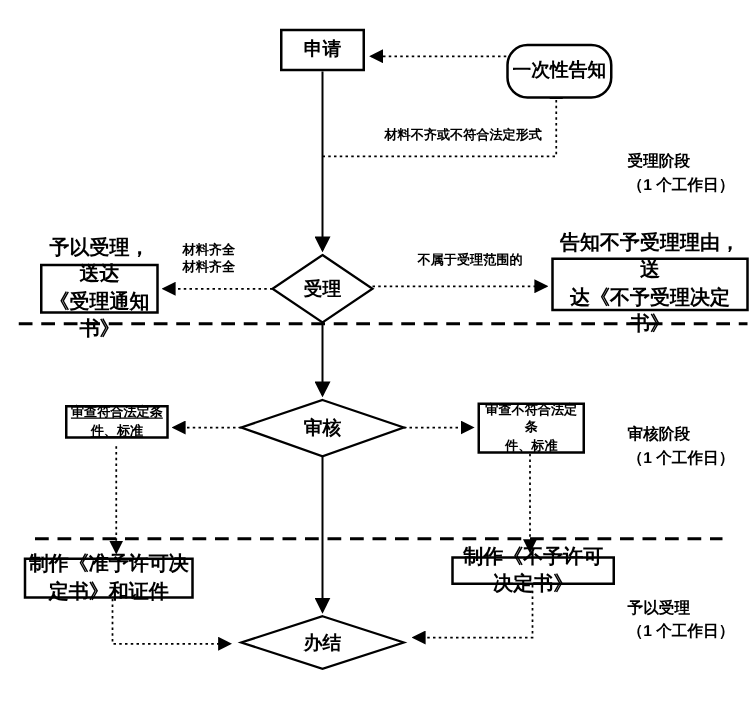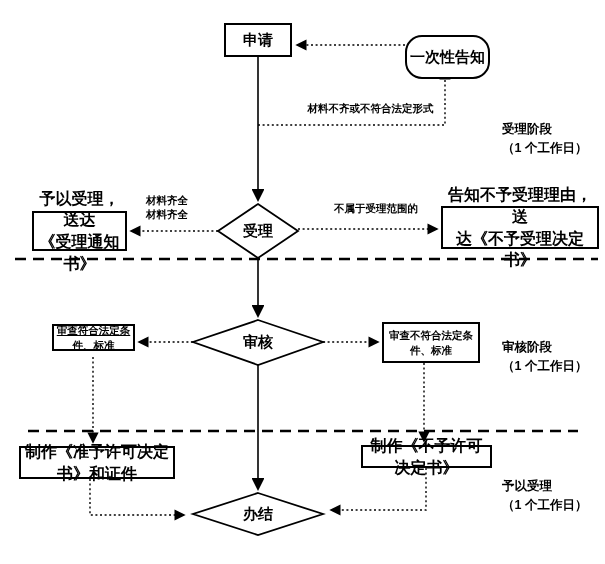--- a/index.html
+++ b/index.html
@@ -76,26 +76,26 @@
   <div class="box f11" style="left:441px; top:206px; width:158px; height:43px;">
     <div>告知不予受理理由，送</div>
     <div>达《不予受理决定书》</div>
   </div>
 
   <div class="box f10" style="left:52px; top:324px; width:83px; height:27px;text-decoration:underline;">
     <div>审查符合法定条</div>
     <div>件、标准</div>
   </div>
 
-  <div class="box f10" style="left:382px; top:322px; width:98px; height:41px;">
+  <div class="box f10" style="left:382px; top:322px; width:86px; height:41px;">
     <div>审查不符合法定条</div>
     <div>件、标准</div>
   </div>
 
-  <div class="box f11" style="left:19px; top:446px; width:156px; height:33px;">
+  <div class="box f11" style="left:19px; top:446px; width:136px; height:33px;">
     <span>制作《准予许可决定书》和证件</span>
   </div>
 
   <div class="box f11" style="left:361px; top:445px; width:131px; height:23px;">
     <span>制作《不予许可决定书》</span>
   </div>
 
   <div class="dlabel f12" style="left:218px; top:204px; width:80px; height:54px;">受理</div>
   <div class="dlabel f12" style="left:193px; top:320px; width:130px; height:45px;">审核</div>
   <div class="dlabel f12" style="left:193px; top:493px; width:130px; height:42px;">办结</div>

